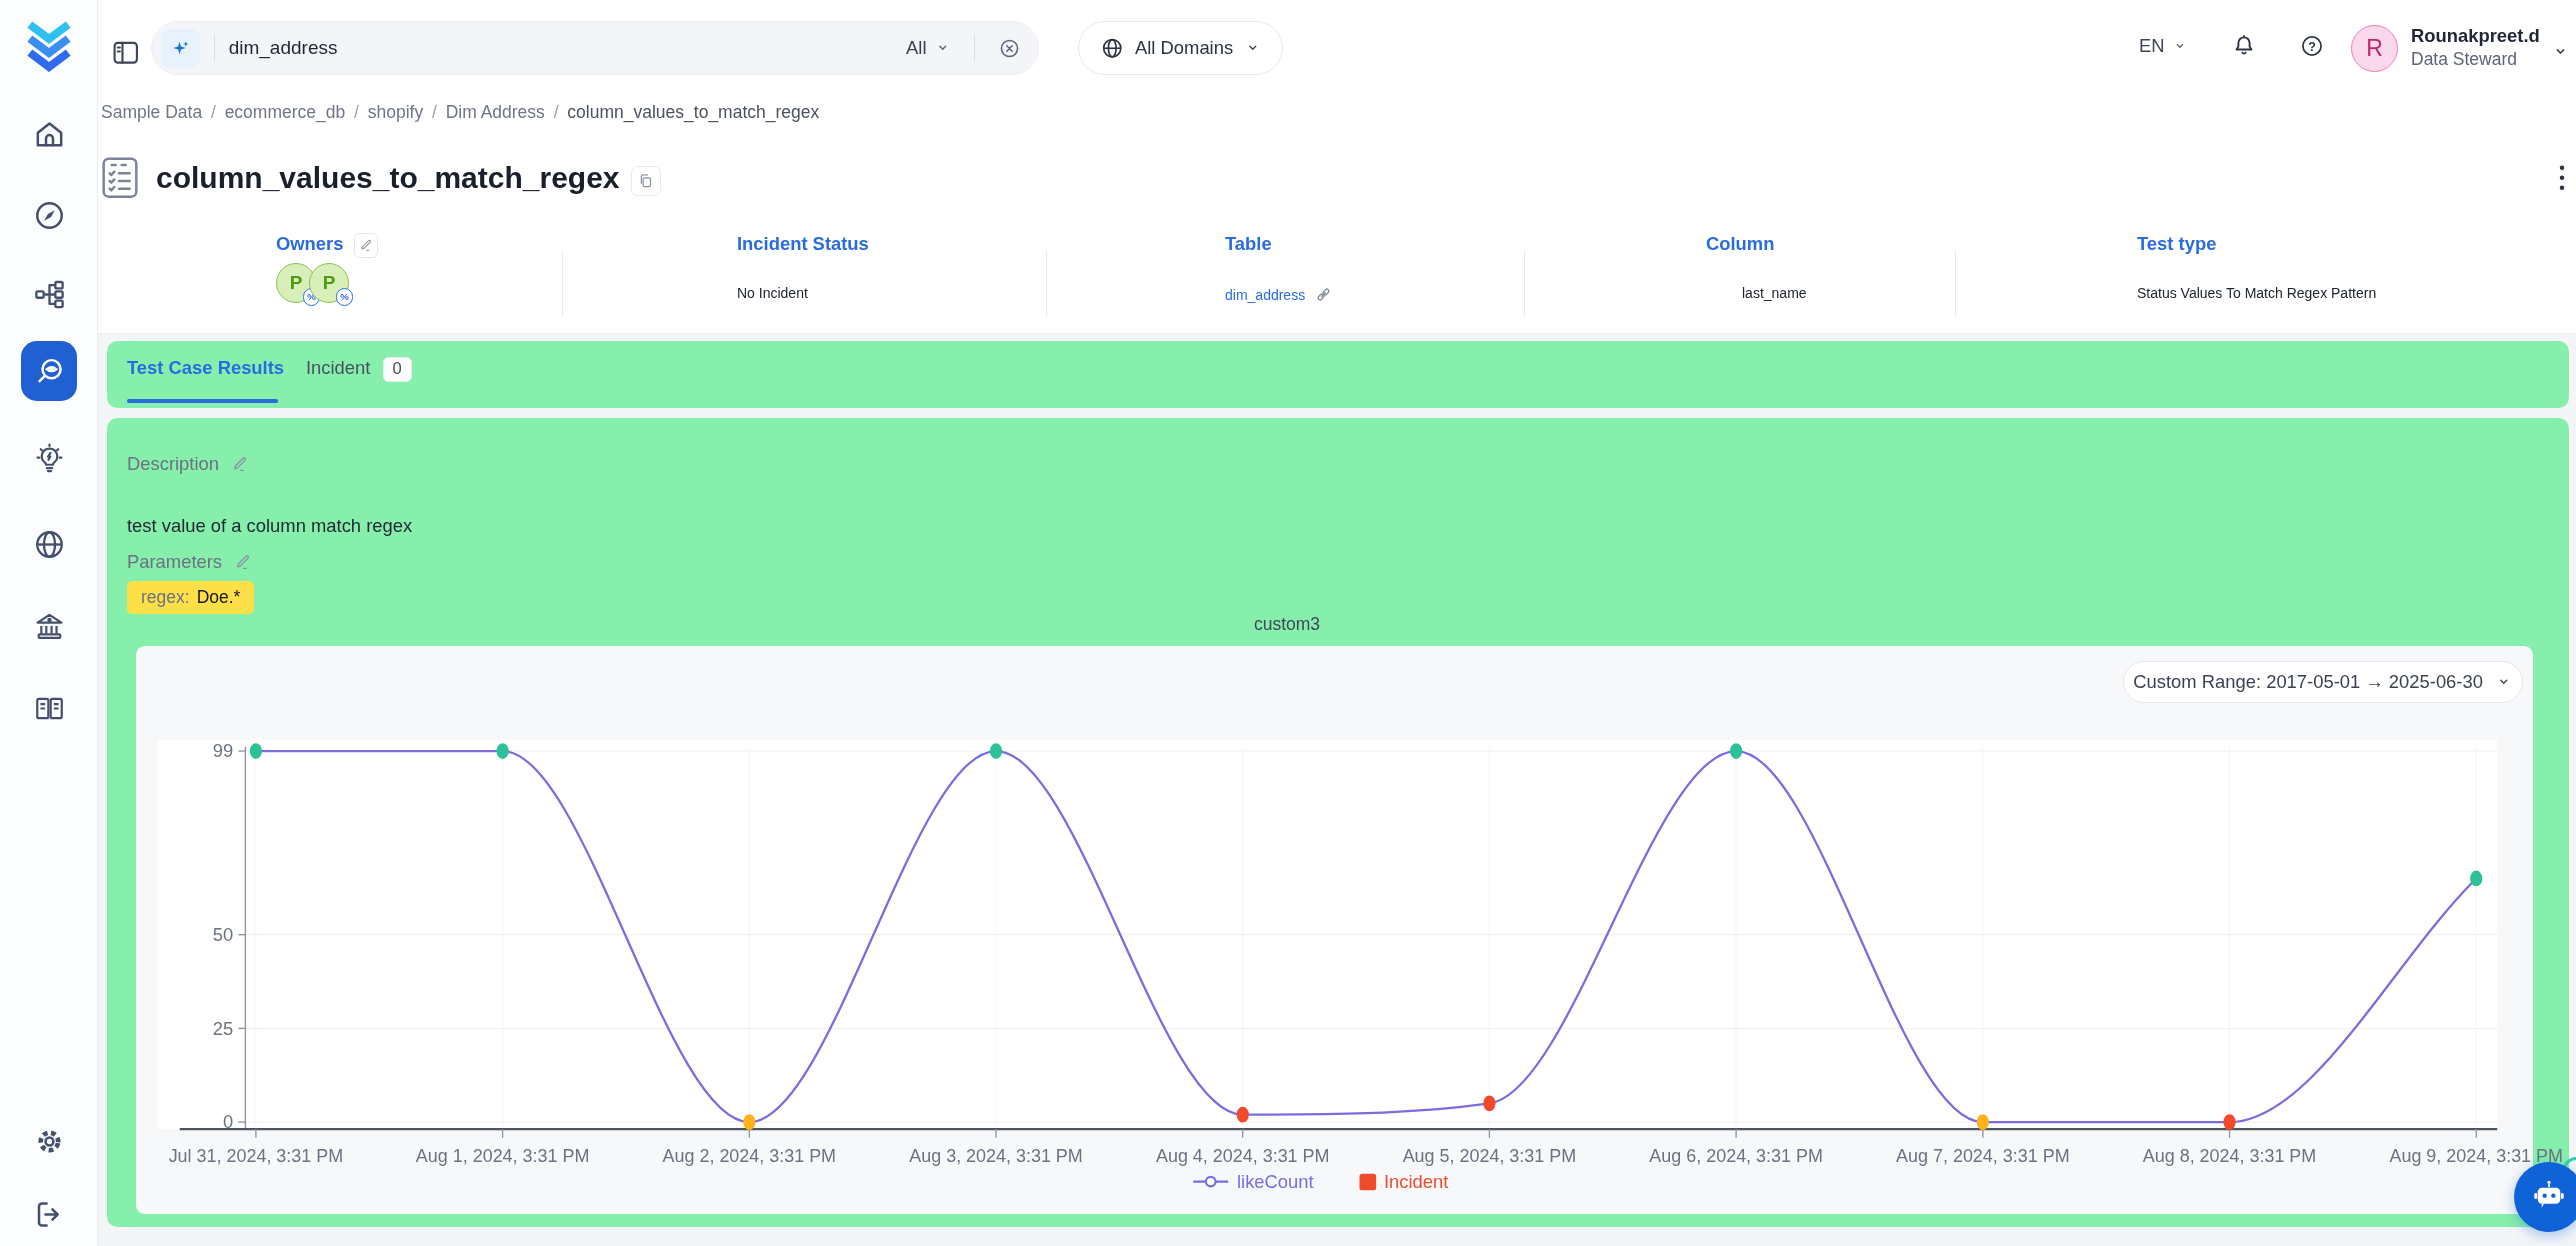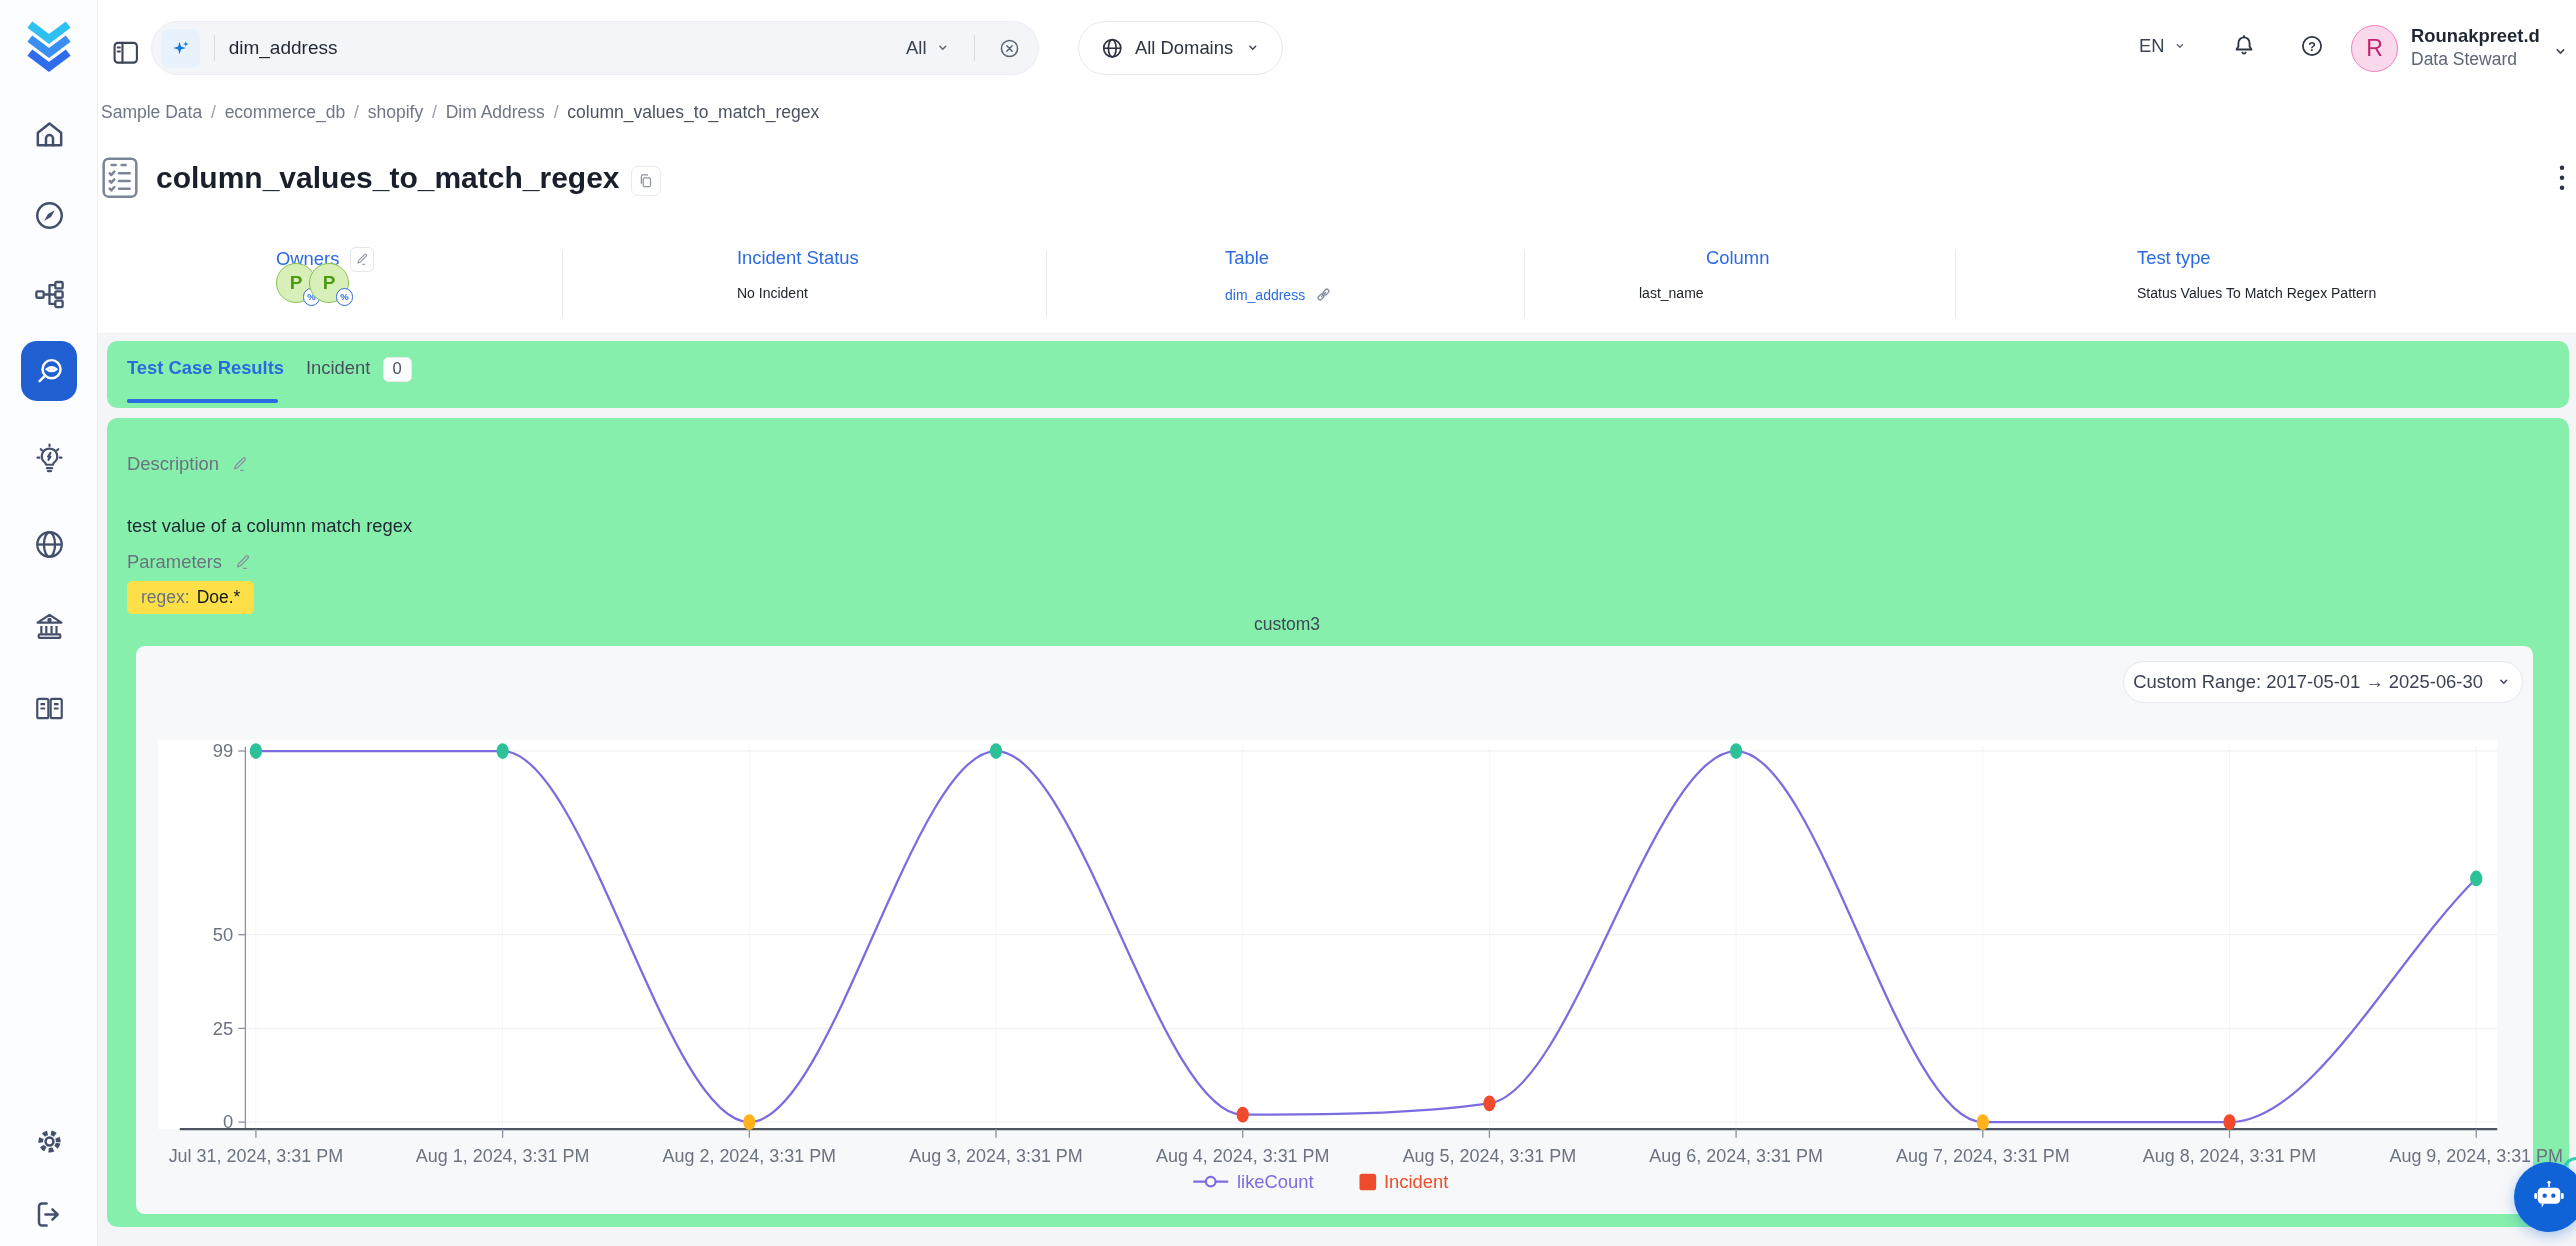--- a/index.html
+++ b/index.html
@@ -35,21 +35,21 @@
   
   .breadcrumb { position:absolute; left:101px; top:102px; font-size:17.5px; color:#6f7685; }
   .breadcrumb .crumb { cursor:pointer; }
   .breadcrumb .sep { margin:0 8.8px; color:#9aa1ad; }
   .title-icon { position:absolute; left:100px; top:156px; width:40px; height:46px; color:#7b8597; }
   .page-title { position:absolute; left:156px; top:161px; font-size:30px; font-weight:bold; color:#191f2b; }
   .copy-btn { position:absolute; top:166px; width:30px; height:30px; color:#8b93a2; border:0.9px solid #e7eaef; border-radius:7px; display:flex; align-items:center; justify-content:center; cursor:pointer; }
   .kebab { position:absolute; left:2547px; top:159px; width:30px; height:39px; color:#2c3442; cursor:pointer; }
 
   
-  .sum-label { position:absolute; top:247px; font-size:18.4px; color:#2a6be2; font-weight:400; display:flex; align-items:center; gap:10.5px; }
+  .sum-label { position:absolute; top:233px; font-size:18.4px; color:#2a6be2; font-weight:700; display:flex; gap:10.5px; }
   .sum-value { position:absolute; top:285px; font-size:14px; color:#20262e; display:flex; align-items:center; gap:8.8px; }
   .sum-div { position:absolute; top:250px; width:0.9px; height:67px; background:#e8eaee; }
   .edit-box { width:24.5px; height:24.5px; border:0.9px solid #e3e6ea; border-radius:5.3px; display:flex; align-items:center; justify-content:center; color:#8b93a2; cursor:pointer; background:#fff; }
   .owner-avatars { position:absolute; left:276px; top:263px; display:flex; }
   .owner-av { position:relative; width:40px; height:40px; border-radius:50%; background:#d9efba; border:1.8px solid #8cc152; color:#4e9a12; font-size:19px; font-weight:bold; display:flex; align-items:center; justify-content:center; cursor:pointer; }
   .owner-av + .owner-av { margin-left:-7px; }
   .owner-badge { position:absolute; right:-5.3px; bottom:-3.5px; width:17.5px; height:17.5px; border-radius:50%; background:#fff; border:1.3px solid #2a6be2; color:#2a6be2; font-size:9.6px; display:flex; align-items:center; justify-content:center; }
   .link-blue { color:#2a6be2; cursor:pointer; }
 
   
@@ -294,21 +294,21 @@
       <g transform="rotate(-45 12 12)">
           <rect x="3.5" y="9.5" width="8" height="5" rx="2.5"></rect>
           <rect x="12.5" y="9.5" width="8" height="5" rx="2.5"></rect>
           <path d="M8.5 12 h7"></path>
         </g>
     </svg>
   </div>
 
   <div class="sum-div" style="left:1524px"></div>
   <div class="sum-label" style="left:1706px">Column</div>
-  <div class="sum-value" style="left:1639px">last_name</div>
+  <div class="sum-value" style="left:1742px">last_name</div>
 
   <div class="sum-div" style="left:1955px"></div>
   <div class="sum-label" style="left:2137px">Test type</div>
   <div class="sum-value" style="left:2137px">Status Values To Match Regex Pattern</div>
 
   <div class="card tabs-card">
     <div class="tab tab-active" style="left:20px">Test Case Results</div>
     <div class="tab-underline"></div>
     <div class="tab" style="left:199px;color:#49515e">
       <span>Incident</span><span class="badge">0</span>

